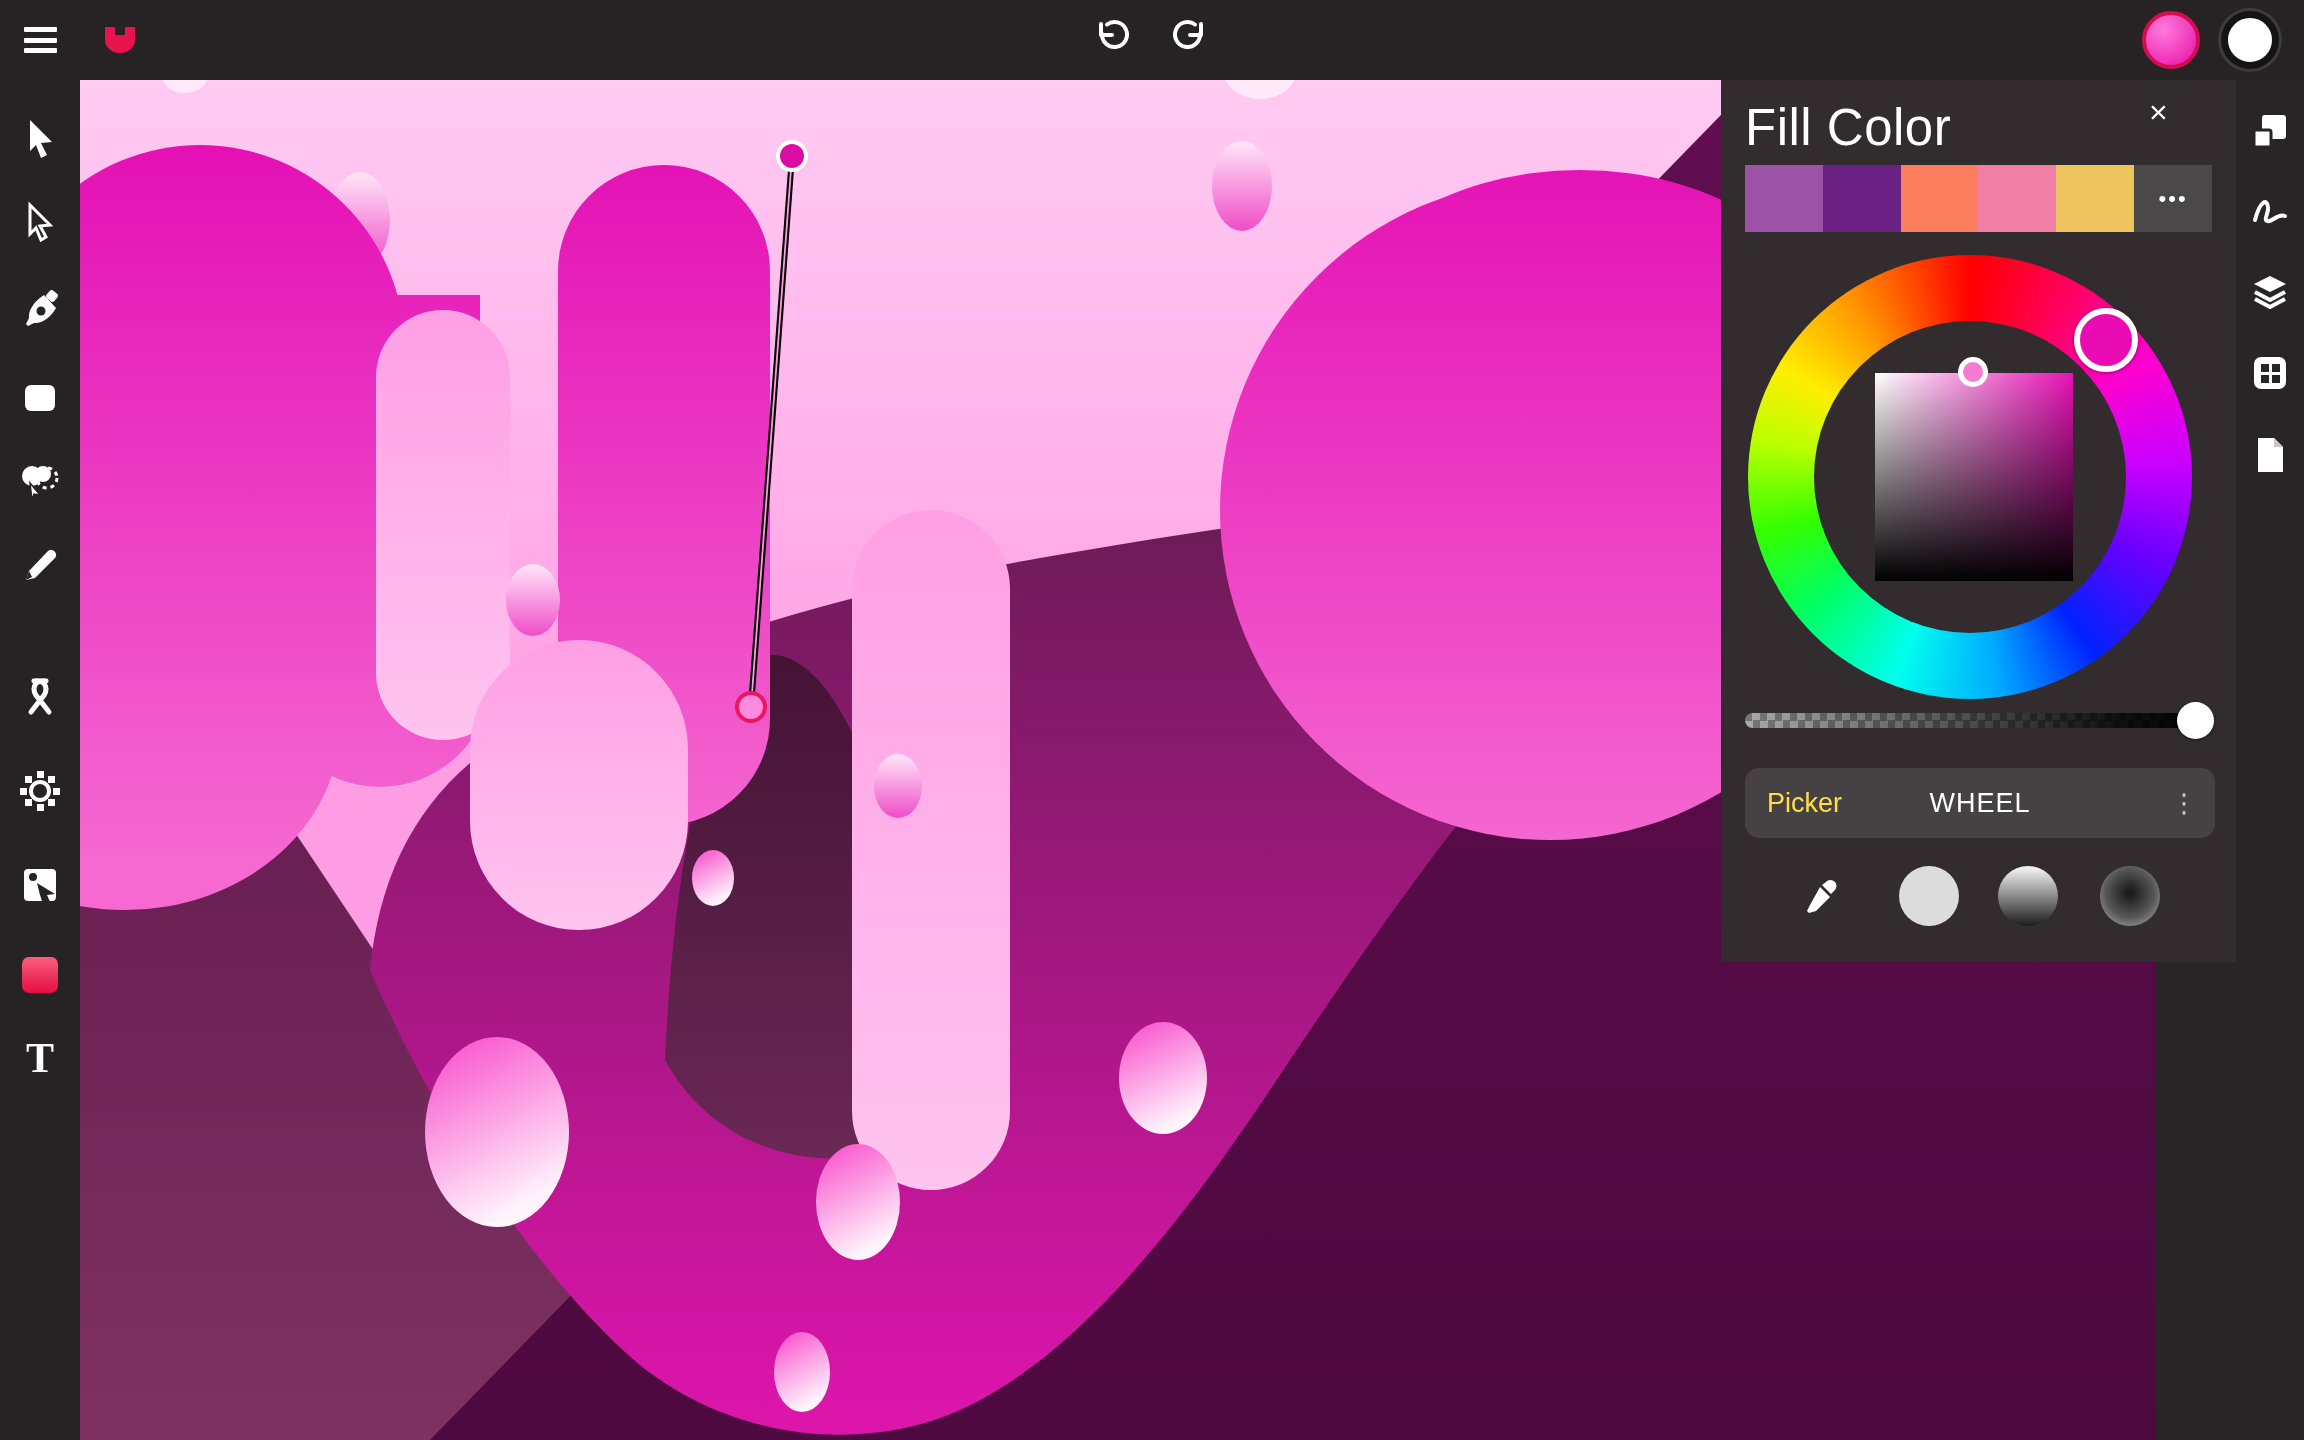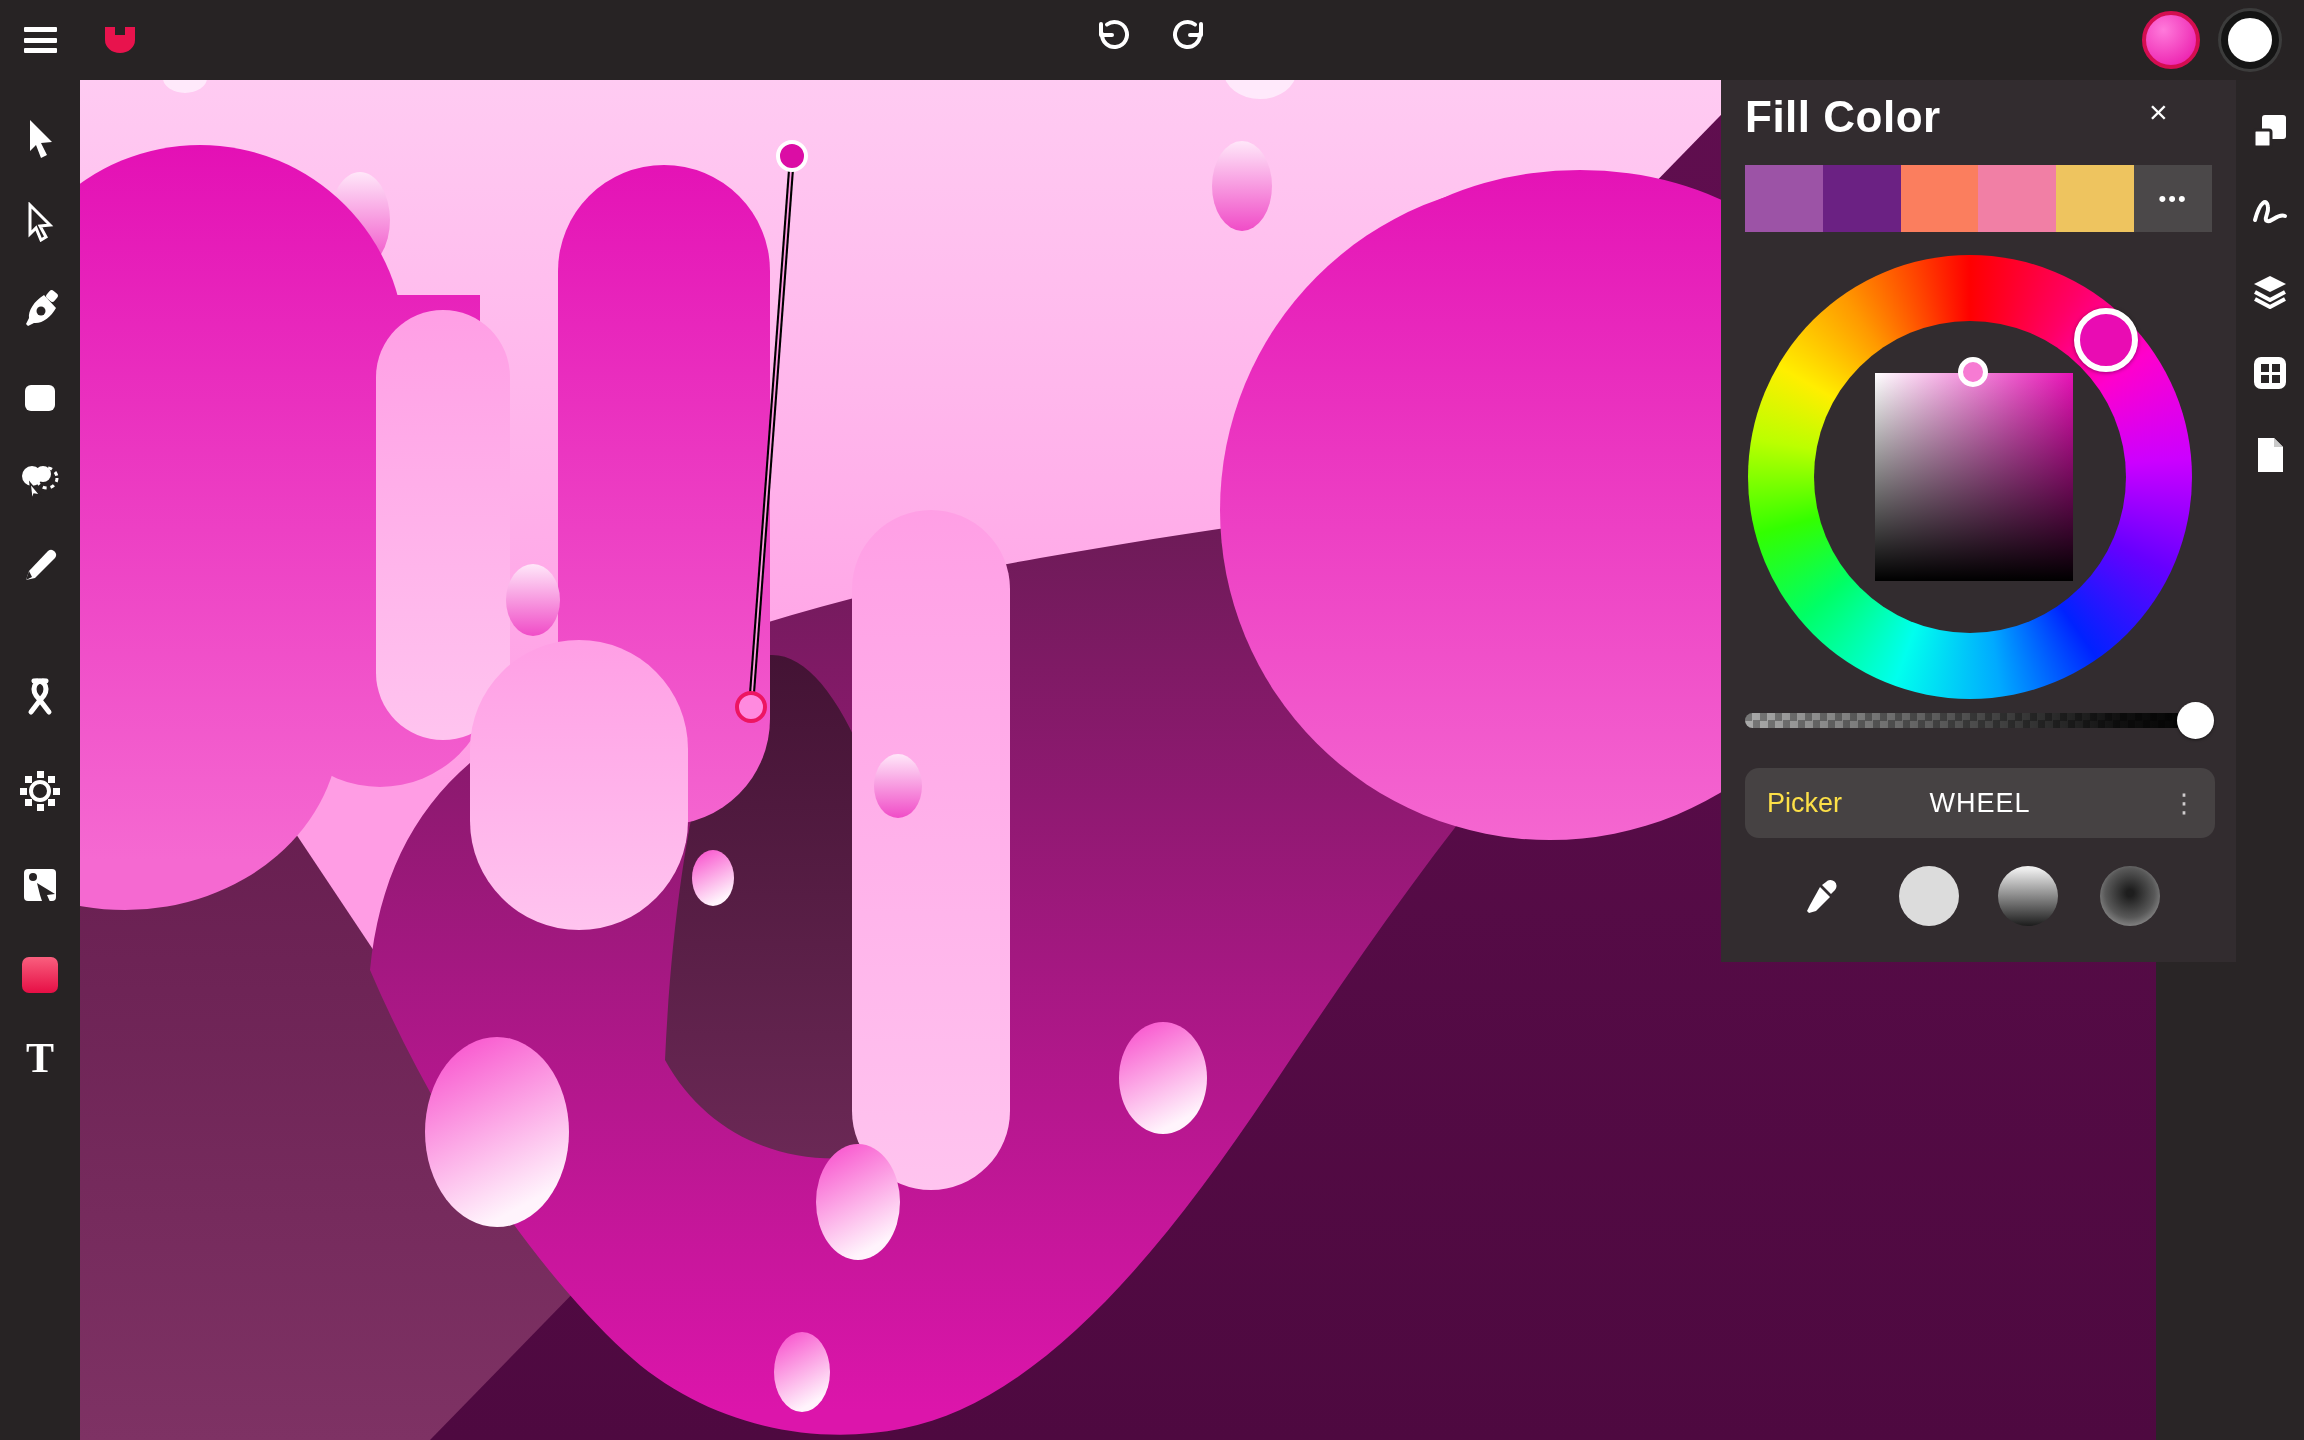--- a/index.html
+++ b/index.html
@@ -18,21 +18,21 @@
   .ind-stroke{left:2221px;border:7px solid #141414;background:#fff;box-shadow:0 0 0 3px #3c3c3c;}
   .tool{position:absolute;left:17px;width:46px;height:46px;display:flex;align-items:center;justify-content:center;}
   .tool svg{display:block;}
   .swatch-tool{width:36px;height:36px;border-radius:7px;background:linear-gradient(180deg,#f95f7e,#e60e45);}
   .t-glyph{font-family:"Liberation Serif",serif;font-weight:bold;font-size:42px;color:#fff;line-height:1;}
   .rr-icon{position:absolute;left:16px;width:36px;height:36px;display:flex;align-items:center;justify-content:center;}
   
   .canvas{position:absolute;left:80px;top:80px;width:2224px;height:1360px;z-index:1;}
   
   .panel{position:absolute;left:1721px;top:80px;width:515px;height:882px;background:#322c2f;z-index:50;color:#fff;}
-  .panel-title{position:absolute;left:24px;top:12px;font-size:44px;font-weight:bold;letter-spacing:.5px;}
+  .panel-title{position:absolute;left:24px;top:18px;font-size:51px;font-weight:normal;letter-spacing:.5px;}
   .panel-close{position:absolute;left:428px;top:16px;font-size:32px;color:#fff;cursor:pointer;line-height:1;}
   .swatches{position:absolute;left:24px;top:85px;width:467px;height:67px;display:flex;}
   .swatches .sw{flex:1;}
   .sw-more{flex:1;background:#4b4849;display:flex;align-items:center;justify-content:center;
            color:#fff;font-size:22px;letter-spacing:2px;cursor:pointer;}
   .wheel{position:absolute;left:27px;top:175px;width:444px;height:444px;border-radius:50%;
     background:conic-gradient(from 0deg,#ff0000,#ff0066 30deg,#ff00cc 55deg,#cc00ff 85deg,#6600ff 115deg,
       #0022ff 145deg,#00aaff 172deg,#00ffee 200deg,#00ff66 230deg,#33ff00 255deg,#bbff00 280deg,
       #ffee00 300deg,#ff9900 325deg,#ff4400 345deg,#ff0000 360deg);}
   .wheel-hole{position:absolute;left:66px;top:66px;width:312px;height:312px;border-radius:50%;background:#322c2f;}

